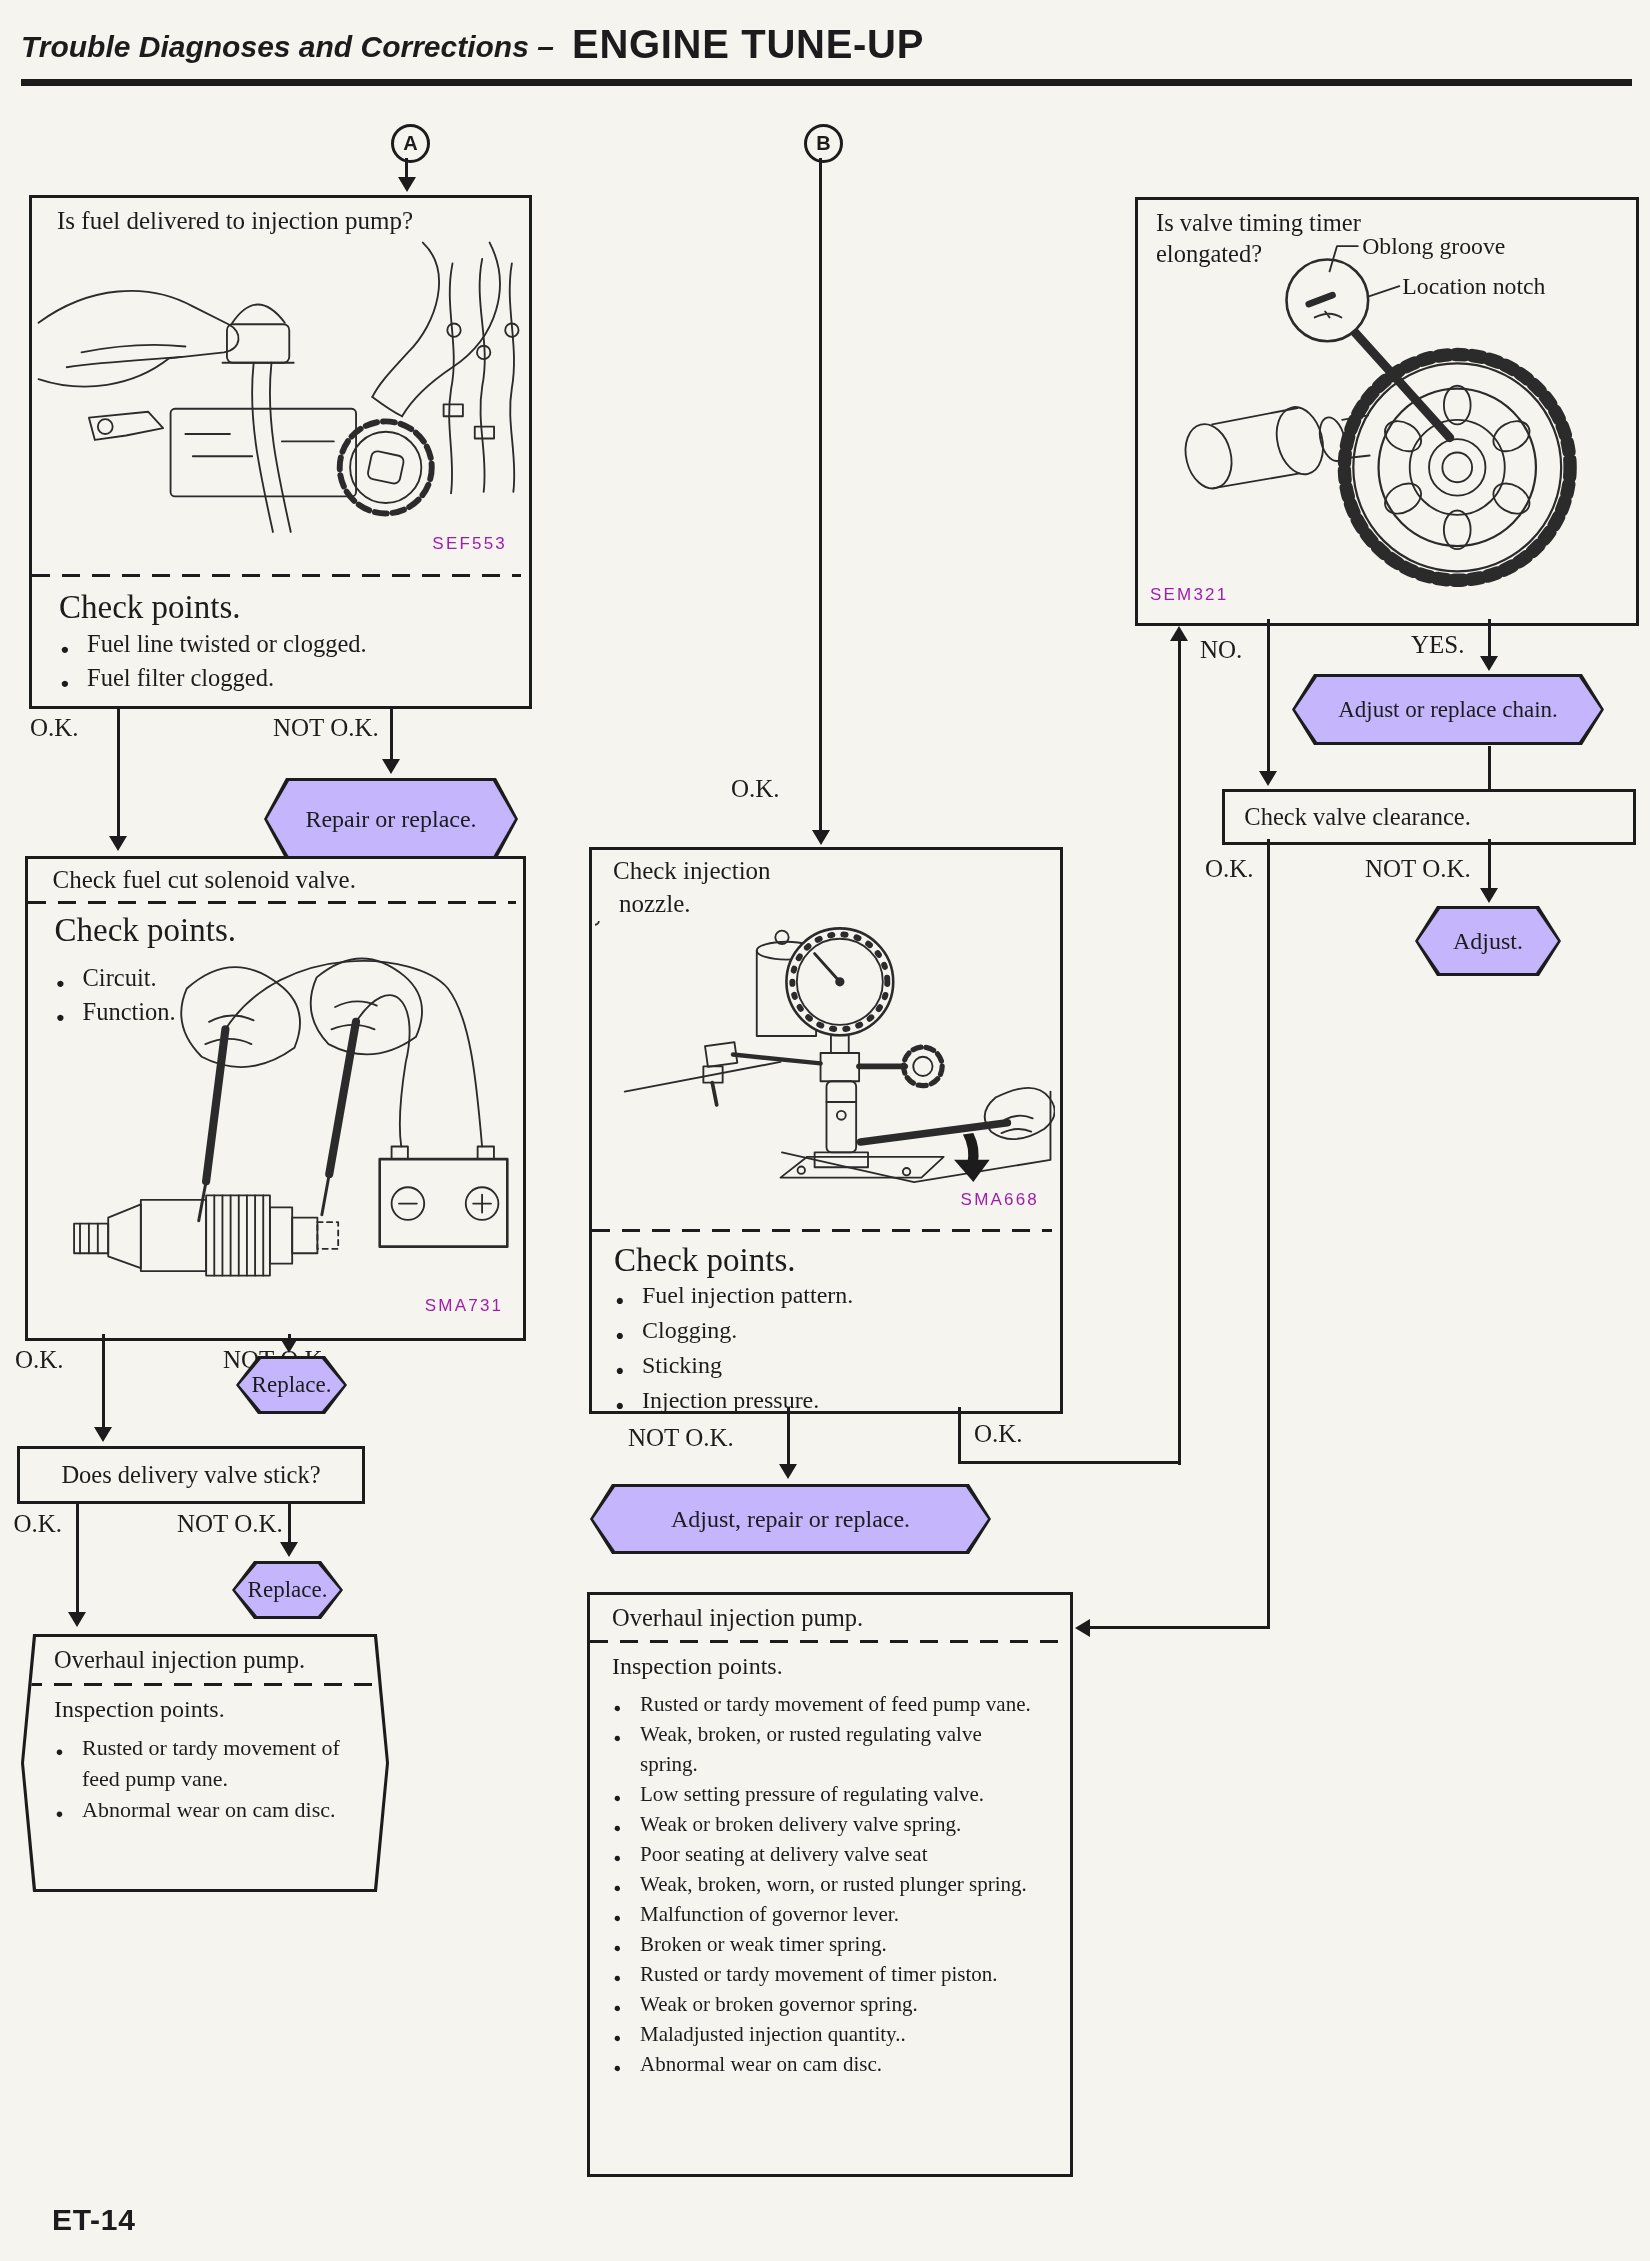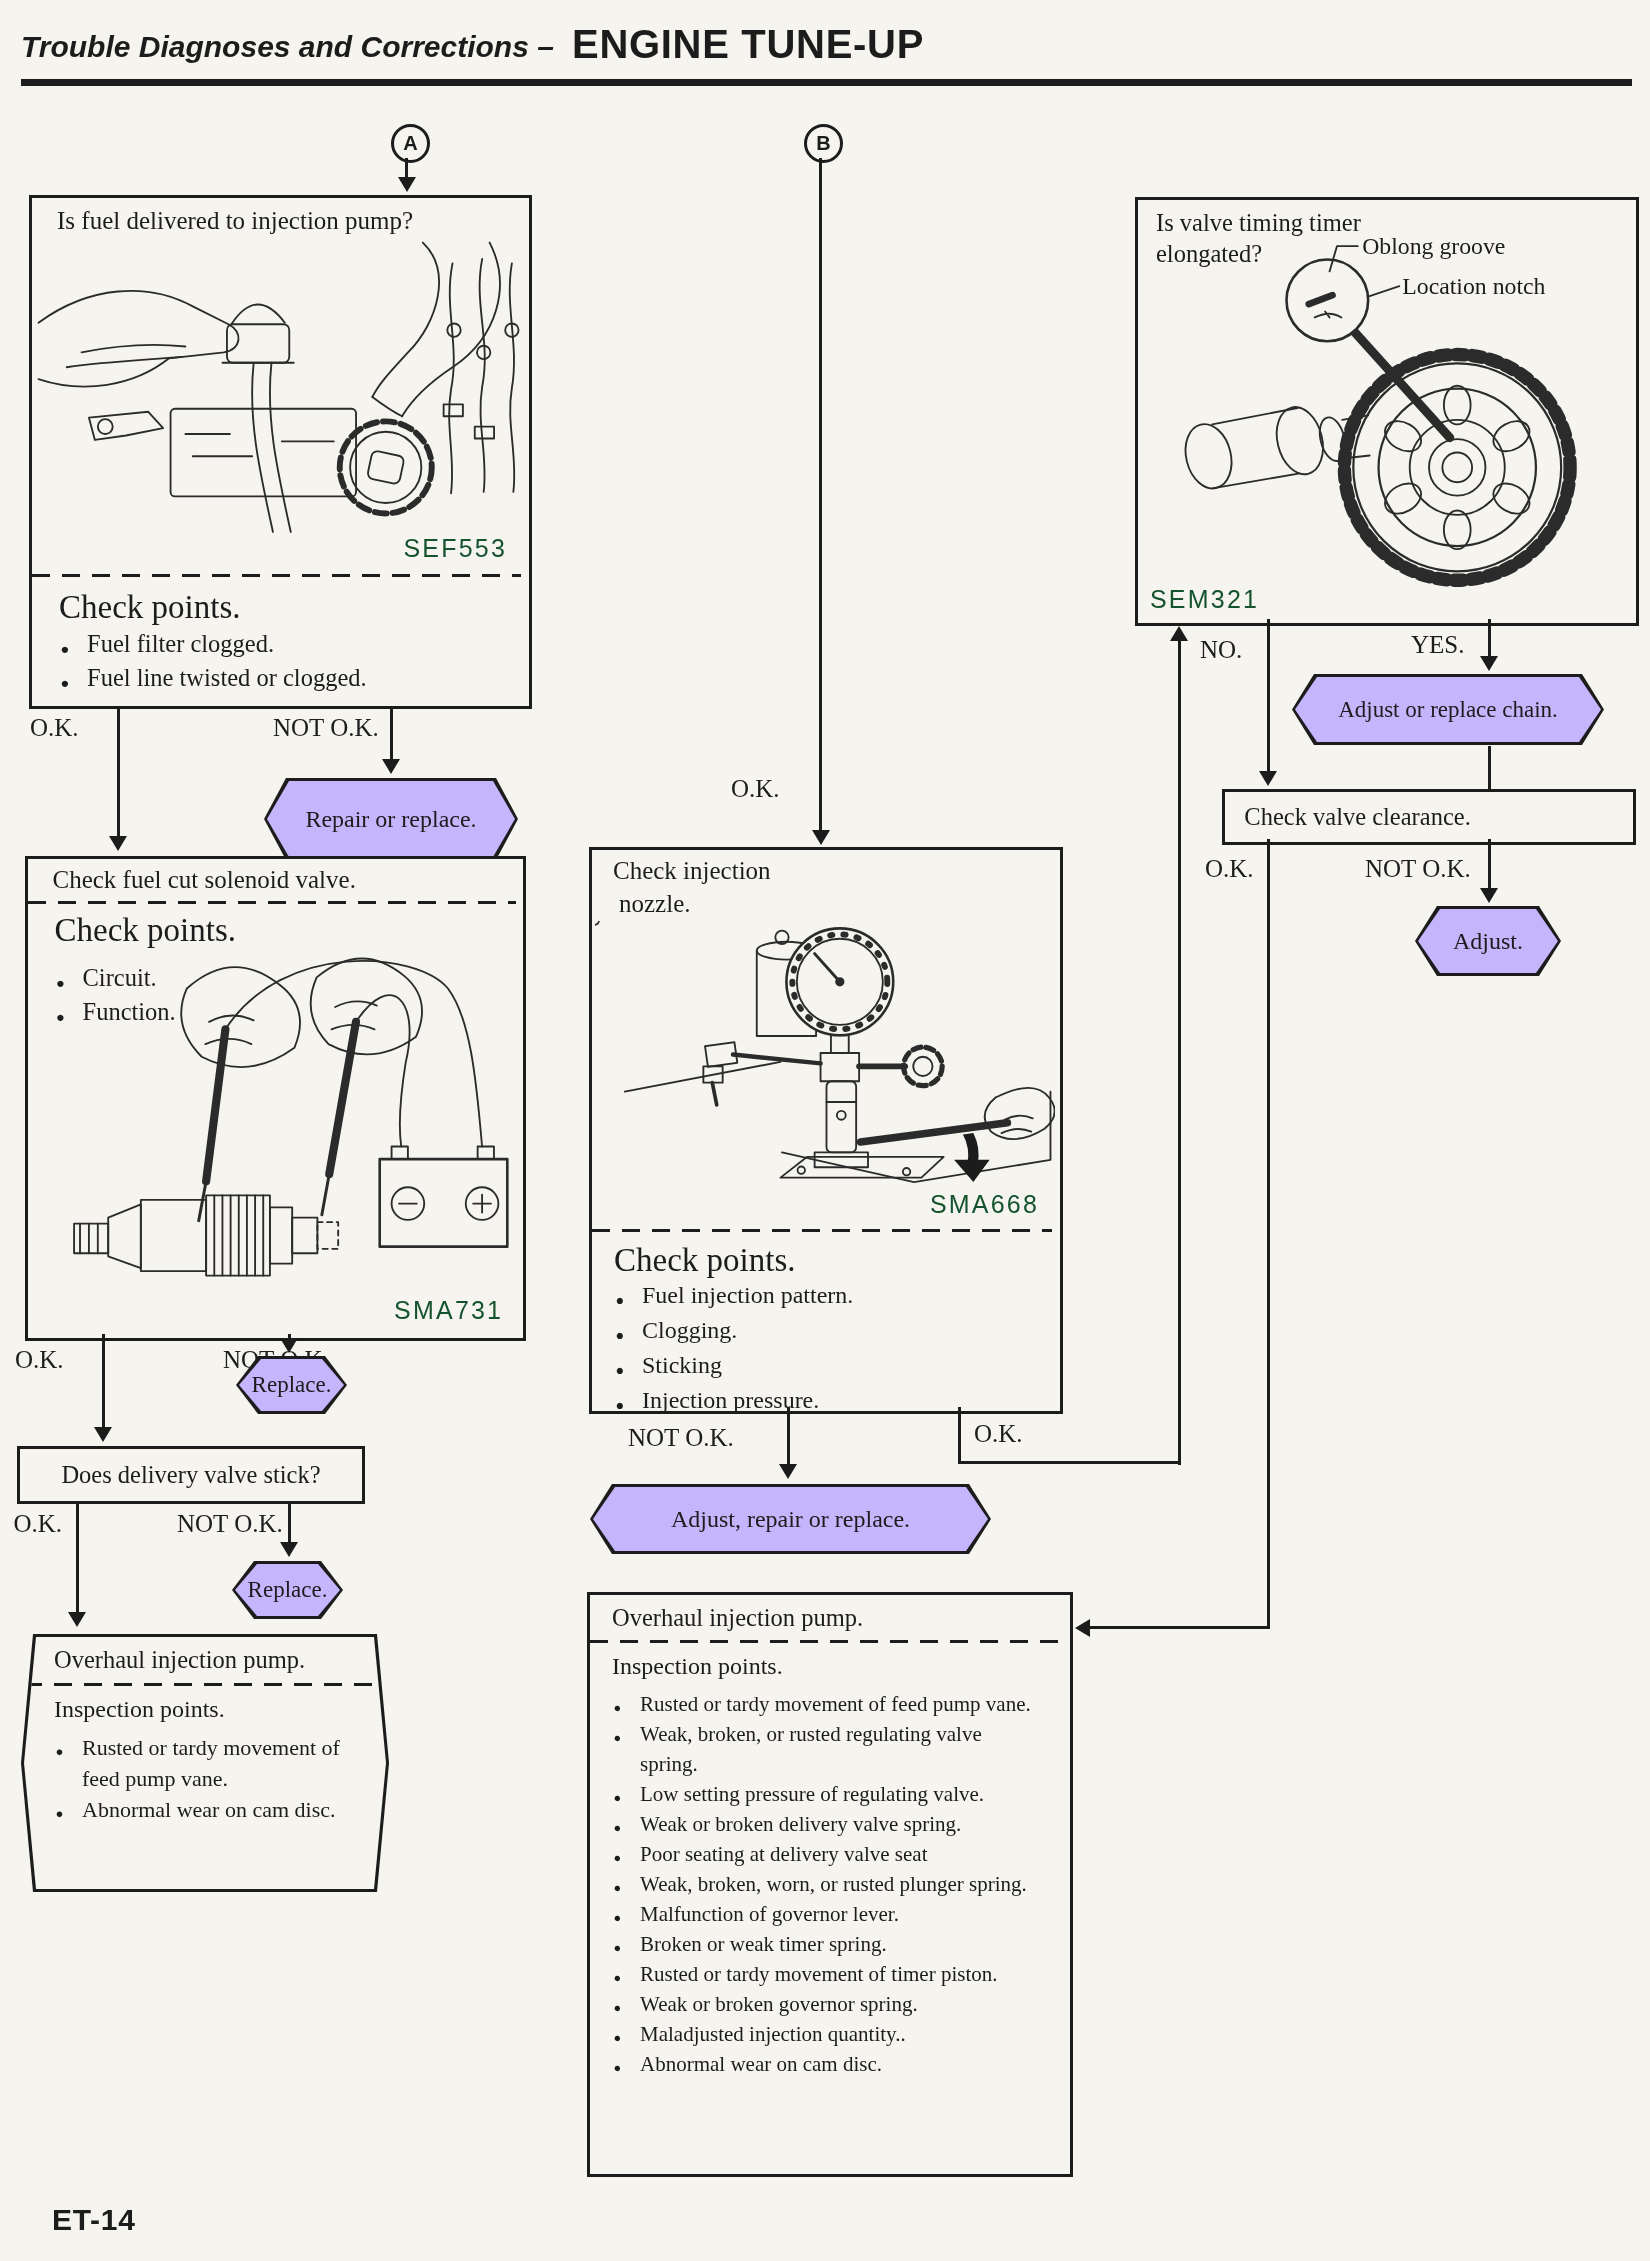--- a/index.html
+++ b/index.html
@@ -17,21 +17,21 @@
   .ad{position:absolute;width:0;height:0;border-left:9px solid transparent;border-right:9px solid transparent;border-top:15px solid #1c1c1c;}
   .au{position:absolute;width:0;height:0;border-left:9px solid transparent;border-right:9px solid transparent;border-bottom:15px solid #1c1c1c;}
   .al{position:absolute;width:0;height:0;border-top:9px solid transparent;border-bottom:9px solid transparent;border-right:15px solid #1c1c1c;}
   .dash{position:absolute;height:3px;background:repeating-linear-gradient(90deg,#1c1c1c 0 18px,transparent 18px 30px);}
   .circ{position:absolute;width:33px;height:33px;border:3px solid #1c1c1c;border-radius:50%;
         display:flex;align-items:center;justify-content:center;
         font-family:"Liberation Sans",sans-serif;font-weight:bold;font-size:20px;background:#f6f4ef;}
   .lbl{position:absolute;font-size:25px;white-space:nowrap;}
   .btitle{position:absolute;font-size:25px;white-space:nowrap;}
   .bhead{position:absolute;font-size:33px;white-space:nowrap;}
-  .figcode{position:absolute;font-family:"Liberation Sans",sans-serif;font-size:25px;letter-spacing:2.2px;color:#14532d;white-space:nowrap;}
+  .figcode{position:absolute;font-family:"Liberation Sans",sans-serif;font-size:17px;letter-spacing:2.2px;color:#a21caf;white-space:nowrap;}
   .hex{position:absolute;background:#1c1c1c;}
   .hex>.in{position:absolute;inset:3px;background:#c4b5fd;display:flex;align-items:center;justify-content:center;
            font-size:24px;text-align:center;}
   .hex,.hex>.in{clip-path:polygon(22px 0,calc(100% - 22px) 0,100% 50%,calc(100% - 22px) 100%,22px 100%,0 50%);}
   .ohex{position:absolute;background:#1c1c1c;}
   .ohex>.in{position:absolute;inset:3px;background:#f6f4ef;}
   .ohex,.ohex>.in{clip-path:polygon(12px 0,calc(100% - 12px) 0,100% 50%,calc(100% - 12px) 100%,12px 100%,0 50%);}
   .bullets{position:absolute;}
   .bullet-item{position:relative;padding-left:28px;}
   .bullet-item::before{content:"\25CF";position:absolute;left:1.5px;top:0.32em;font-size:0.6em;}
@@ -104,22 +104,22 @@
           <circle cx="602" cy="150" r="9"></circle>
           <circle cx="640" cy="120" r="9"></circle>
         <rect x="548" y="220" width="26" height="16"></rect>
           <rect x="590" y="250" width="26" height="16"></rect>
       </g>
     </svg>
     <div class="figcode" style="right:22px;top:336px;">SEF553</div>
     <div class="dash" style="left:0px;top:376px;width:489px;"></div>
     <div class="bhead" style="left:27px;top:391px;">Check points.</div>
     <div class="bullets fb" style="left:27px;top:429px;width:446px;">
+        <div class="bullet-item">Fuel line twisted or clogged.</div>
         <div class="bullet-item">Fuel filter clogged.</div>
-        <div class="bullet-item">Fuel line twisted or clogged.</div>
       </div>
   </div>
 
   <div class="lbl" style="left:30px;top:714px;">O.K.</div>
   <div class="vl" style="left:117px;top:706px;height:130px;"></div>
   <div class="ad" style="left:109px;top:836px;"></div>
   <div class="lbl" style="left:273px;top:714px;">NOT O.K.</div>
   <div class="vl" style="left:390px;top:706px;height:54px;"></div>
   <div class="ad" style="left:382px;top:759px;"></div>
   <div class="hex" style="left:264px;top:778px;width:254px;height:82px;">

